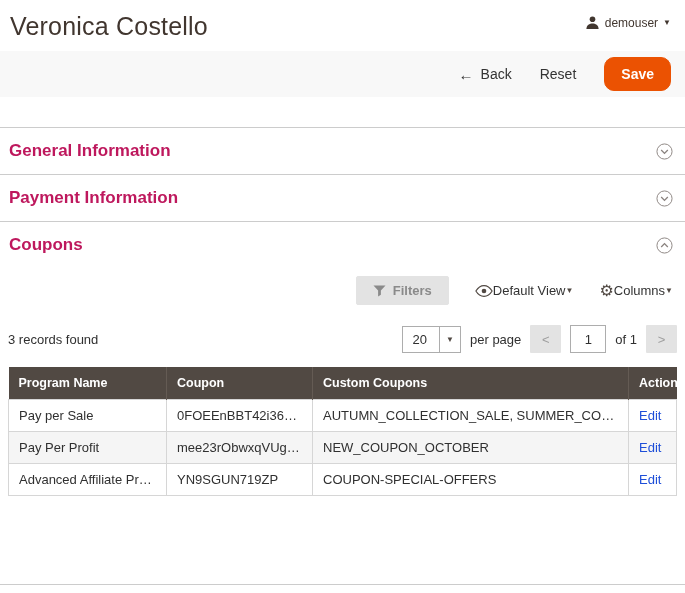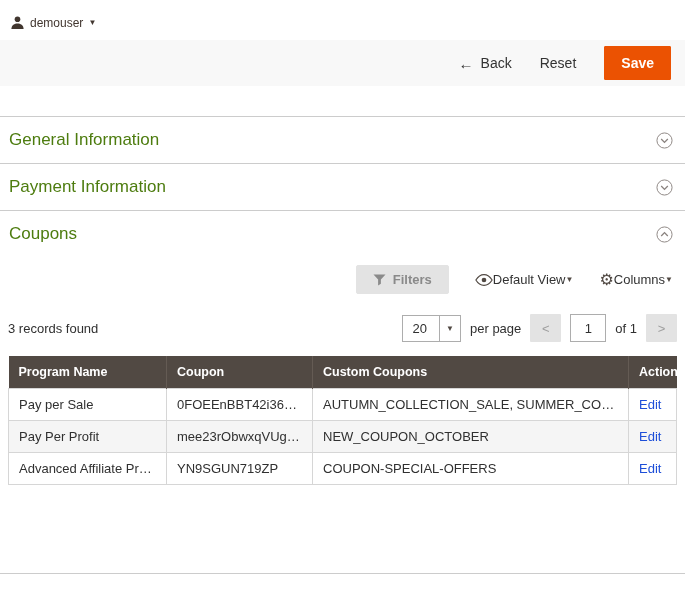--- a/index.html
+++ b/index.html
@@ -62,40 +62,40 @@
   }
   .back-arrow { font-size: 15px; color: #333; }
   .btn-save {
     background: #eb5202;
     border: 1px solid #eb5202;
     color: #ffffff;
     font-family: "Liberation Sans", sans-serif;
     font-size: 14px;
     font-weight: 600;
     padding: 8px 16px;
-    border-radius: 1px;
+    border-radius: 10px;
     cursor: pointer;
     text-align: center;
   }
 
   
   .sections { margin-top: 30px; }
   .section { border-top: 1px solid #cccccc; }
   .section.bottom-border { border-bottom: 1px solid #cccccc; }
   .section-header {
     display: flex;
     justify-content: space-between;
     align-items: center;
     padding: 13px 12px 13px 9px;
     cursor: pointer;
   }
   .section-title {
     font-size: 17px;
-    font-weight: 400;
-    color: #4d7c0f;
+    font-weight: 700;
+    color: #be185d;
   }
   .chevron-circle { display: inline-block; width: 17px; height: 17px; }
 
   
   .coupons-content { padding: 0 8px 42px 8px; }
   .grid-controls {
     display: flex;
     justify-content: flex-end;
     align-items: center;
     gap: 26px;
@@ -203,20 +203,21 @@
   .col-custom { width: auto; }
   .col-action { width: 48px; }
   .edit-link { color: #1d4ed8; text-decoration: none; cursor: pointer; }
 
   .gap-before-transactions { height: 46px; }
 </style>
 </head>
 <body>
 
 <div class="page-header">
+  <h1 class="page-title">Veronica Costello</h1>
   <div class="user-menu">
     <span style="display:inline-flex;">
       <svg width="15" height="15" viewBox="0 0 16 16">
           <circle cx="8" cy="4.5" r="3" fill="#41362f"></circle>
           <path d="M1.5 15 C1.5 10.5 5 9 8 9 C11 9 14.5 10.5 14.5 15 Z" fill="#41362f"></path>
         </svg>
     </span>
     <span>demouser</span>
     <span class="caret">▼</span>
   </div>

